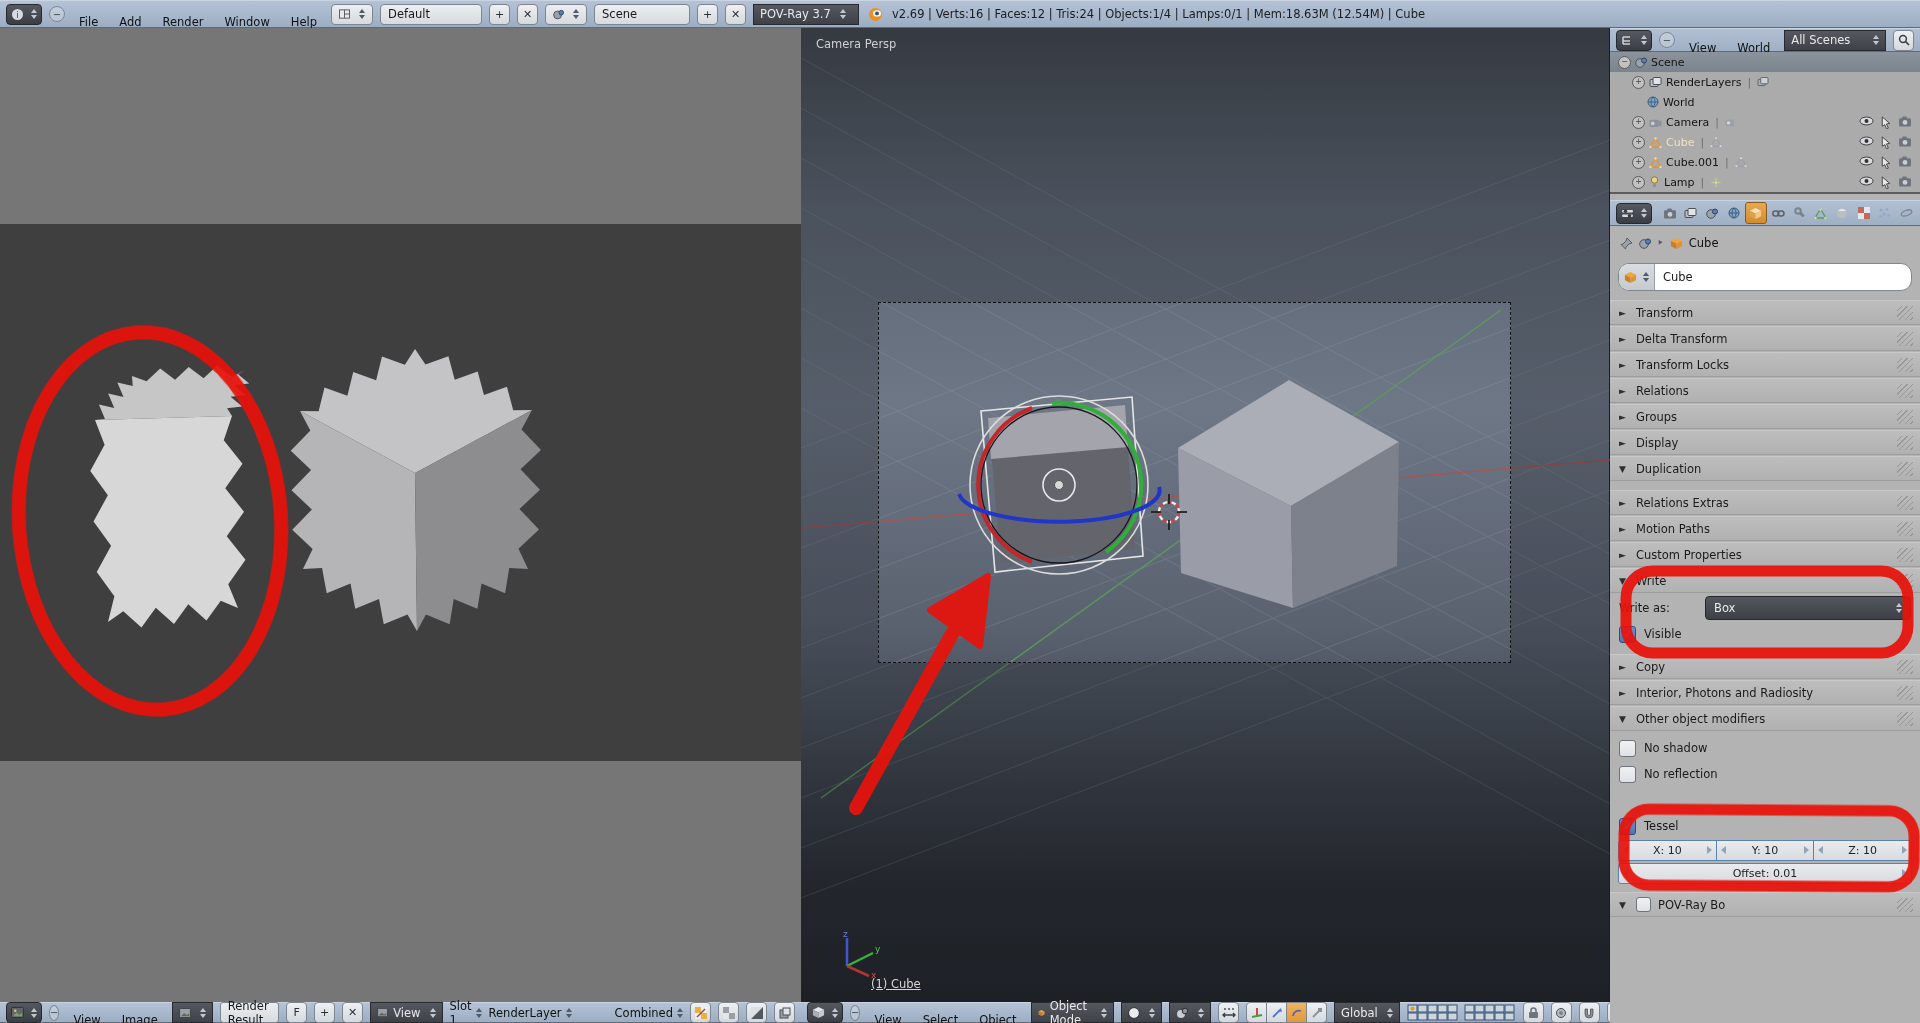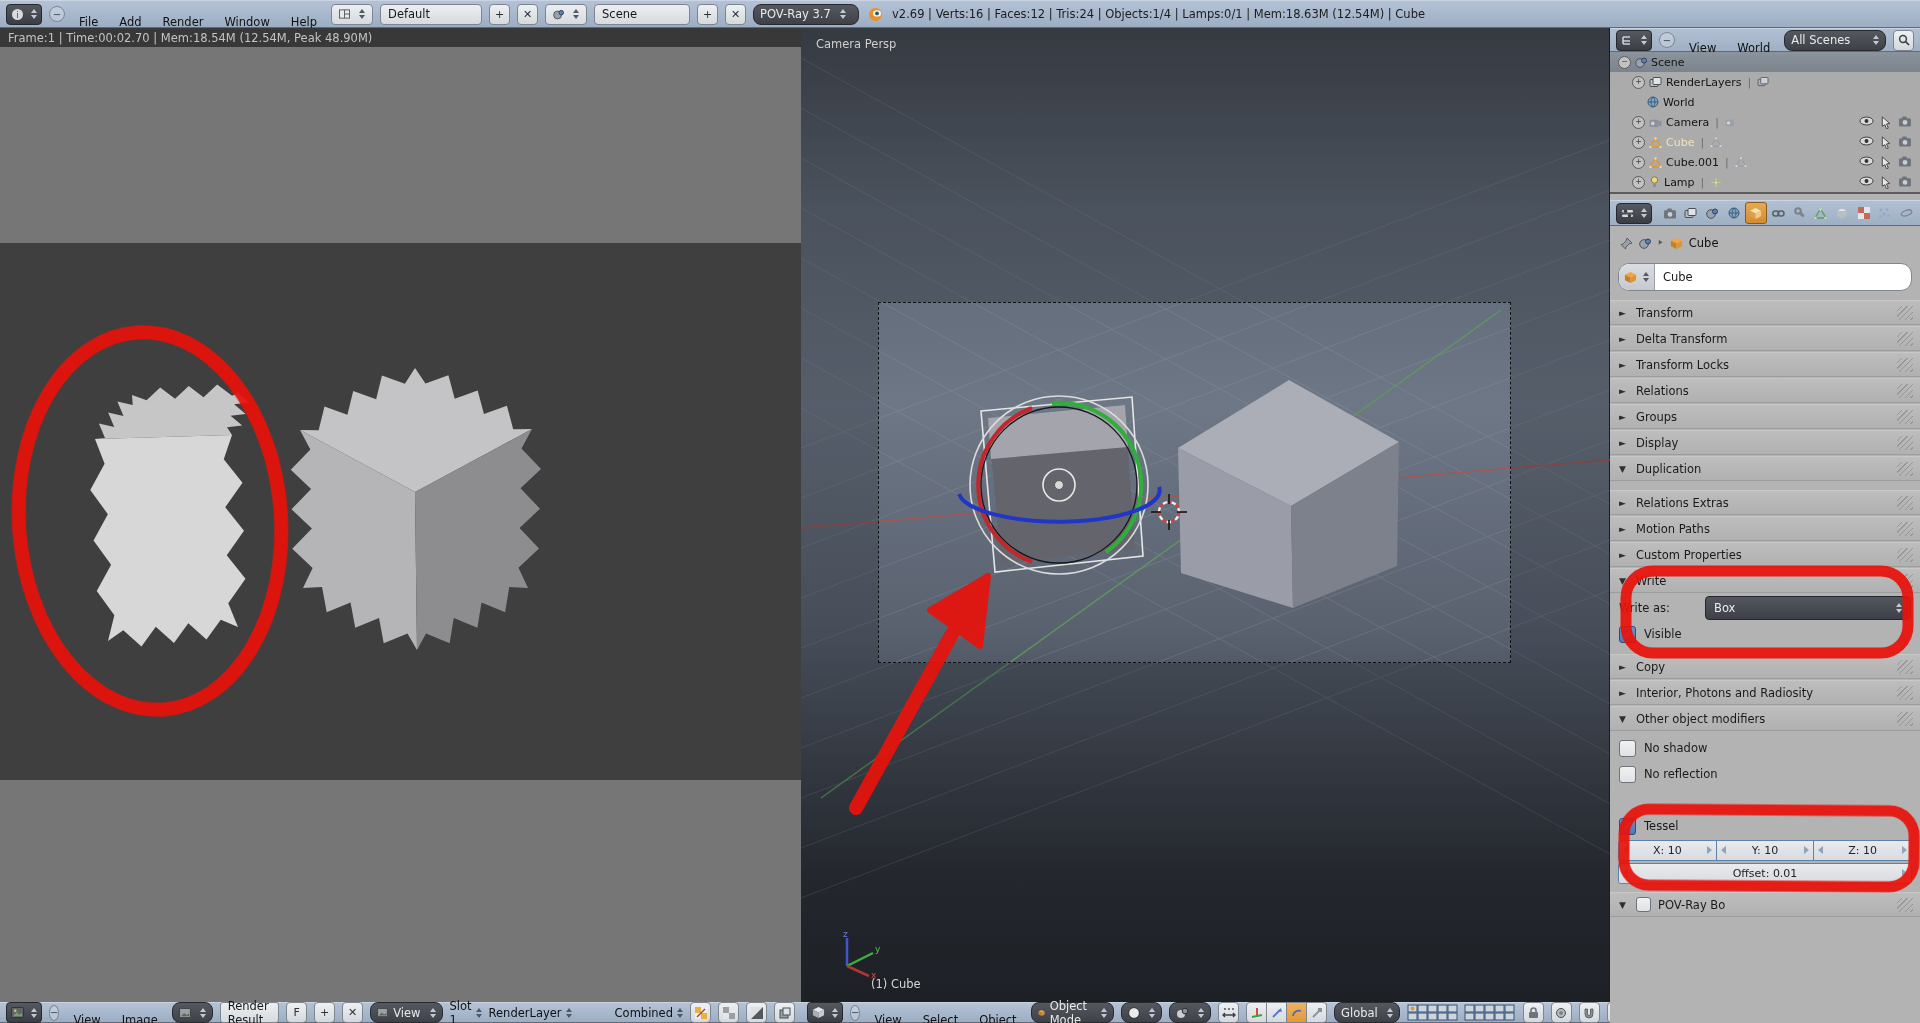--- a/index.html
+++ b/index.html
@@ -7,21 +7,21 @@
        font-family:"DejaVu Sans","Liberation Sans",sans-serif;font-size:12px;color:#111;
        background:#b3b3b3;}
   
   .bar{display:flex;align-items:center;gap:7px;background:linear-gradient(#b5c2d6,#9caec3);
        border-top:1px solid #c9d4e3;border-bottom:1px solid #5f6a78;box-sizing:border-box;
        padding:0 6px;font-size:11.5px;color:#101010;}
   .menu{padding:0 7px;cursor:default;margin-top:15px;}
   .minus-btn{width:14px;height:14px;border-radius:50%;border:1px solid #7d8794;display:flex;
        align-items:center;justify-content:center;font-size:10px;color:#39414c;background:rgba(255,255,255,.25);}
   .chip-dark{display:inline-flex;align-items:center;gap:5px;background:linear-gradient(#55595f,#3e4248);
-       color:#e9e9e9;border:1px solid #26292d;border-radius:8px;height:19px;padding:0 6px;}
+       color:#e9e9e9;border:1px solid #26292d;border-radius:0;height:19px;padding:0 6px;}
   .chip-light{display:inline-flex;align-items:center;gap:5px;background:linear-gradient(#eceef1,#d7dade);
        color:#18181a;border:1px solid #7d858f;border-radius:4px;height:19px;padding:0 7px;}
   .sq-btn{display:inline-flex;align-items:center;justify-content:center;height:19px;min-width:19px;
        background:linear-gradient(#eef0f2,#d5d9dd);border:1px solid #7d858f;border-radius:4px;color:#2c2f33;font-size:11px;}
   .ud{display:inline-flex;flex-direction:column;gap:2px;margin-left:4px;}
   .ud i{width:0;height:0;border-left:3.5px solid transparent;border-right:3.5px solid transparent;}
   .ud .u{border-bottom:4px solid #c2c9d4;}.ud .d{border-top:4px solid #c2c9d4;}
   .ud.dk .u{border-bottom-color:#4e5a68;}.ud.dk .d{border-top-color:#4e5a68;}
   .edbtn{display:inline-flex;align-items:center;gap:3px;background:linear-gradient(#56595f,#3a3e44);
        border:1px solid #25282c;border-radius:4px;height:19px;padding:0 4px;}
@@ -36,21 +36,21 @@
   #image-editor footer{margin-top:auto;height:21px;}
   
   #viewport3d{position:absolute;left:801px;top:28px;width:809px;height:995px;overflow:hidden;
       background:linear-gradient(180deg,#43474f 0%,#5e6774 18%,#6e7786 38%,#5a6270 60%,#2c2f36 85%,#212429 100%);
       box-shadow:inset -1px 0 0 #1d2024;}
   .scene{position:absolute;left:0;top:0;}
   .cam-frame{position:absolute;left:77px;top:274px;width:631px;height:359px;border:1.5px dashed #0e0f11;
       box-shadow:0 0 0 2000px rgba(14,16,20,.24);}
   .vp-label{position:absolute;left:15px;top:9px;color:#cfcfcf;font-size:11.5px;}
   .gizmo{position:absolute;left:28px;bottom:42px;}
-  .obj-info{position:absolute;left:70px;bottom:32px;color:#d6d6d6;font-size:11.5px;}
+  .obj-info{position:absolute;left:70px;bottom:32px;color:#d6d6d6;font-size:11.5px;text-decoration:underline;}
   #viewport3d footer{position:absolute;left:0;right:0;bottom:0;height:21px;}
   
   #right{position:absolute;left:1610px;top:28px;width:310px;height:995px;display:flex;flex-direction:column;}
   #outliner{background:#ababab;border-bottom:2px solid #5c5c5c;}
   #outliner .bar{background:linear-gradient(#b2bfd2,#9fb0c4);height:24px;}
   .orow{height:20px;display:flex;align-items:center;gap:4px;font-size:11px;padding-left:8px;color:#141414;}
   .orow.child{padding-left:22px;}
   .orow.sel{background:linear-gradient(#8b949d,#7b848d);}
   .oname-hl{color:#f2e2b8;}
   .pipe{color:#6f6f6f;margin:0 2px;}
@@ -159,21 +159,20 @@
     </span>
     <svg class="icx" width="19" height="15" viewBox="0 0 19 15">
       <circle cx="9.5" cy="7.5" r="6.5" fill="#ef8f22"></circle>
         <ellipse cx="11" cy="6.4" rx="4" ry="3.2" fill="#f4f4f4"></ellipse>
         <circle cx="11" cy="6.4" r="1.9" fill="#27557f"></circle>
     </svg>
     <span style="font-size:11.5px;color:#1c1c1c;">v2.69 | Verts:16 | Faces:12 | Tris:24 | Objects:1/4 | Lamps:0/1 | Mem:18.63M (12.54M) | Cube</span>
   </header>
 
   <section id="image-editor">
-    <div class="render-stats">Frame:1 | Time:00:02.70 | Mem:18.54M (12.54M, Peak 48.90M)</div>
     <div class="img-pad" style="height:196px"></div>
     <div class="img-dark" style="height:537px">
       <svg id="render-cubes" width="801" height="537" viewBox="0 0 801 537">
           <path d="M95,196 L104.98253460133843,195.00519955112551 L98.89246539866157,180.49480044887449 L114.23253460133843,184.00519955112551 L108.14246539866157,169.49480044887449 L123.48253460133843,173.00519955112551 L117.39246539866157,158.49480044887449 L132.73253460133844,162.00519955112551 L132,152 L146.56535299873659,157.24170697599507 L160.18464700126341,144.50829302400493 L175.06535299873659,155.74170697599507 L188.68464700126341,143.00829302400493 L203.56535299873659,154.24170697599507 L217.18464700126341,141.50829302400493 L232.06535299873659,152.74170697599507 L246,146 L237.553282836998,149.71186868952114 L249.196717163002,159.53813131047886 L234.053282836998,161.21186868952114 L245.696717163002,171.03813131047886 L230.553282836998,172.71186868952114 L242.196717163002,182.53813131047886 L227.053282836998,184.21186868952114 L232,192 L214.875,192.5 L197.75,193 L180.625,193.5 L163.5,194 L146.375,194.5 L129.25,195 L112.125,195.5 L95,196 Z" fill="#c6c6c6"></path>
           <path d="M95,196 L112.125,195.5 L129.25,195 L146.375,194.5 L163.5,194 L180.625,193.5 L197.75,193 L214.875,192.5 L232,192 L223.75439131521628,216.28111277139948 L242.49560868478372,239.71888722860052 L225.25439131521628,264.2811127713995 L243.99560868478372,287.7188872286005 L226.75439131521628,312.2811127713995 L245.49560868478372,335.7188872286005 L228.25439131521628,360.2811127713995 L238,384 L220.78634120252045,376.8017397376898 L206.46365879747955,396.4482602623102 L188.28634120252045,380.3017397376898 L173.96365879747955,399.9482602623102 L155.78634120252045,383.8017397376898 L141.46365879747955,403.4482602623102 L123.28634120252043,387.3017397376898 L108,398 L114.3584842820856,372.23621140758854 L96.7665157179144,348.01378859241146 L111.1084842820856,321.73621140758854 L93.5165157179144,297.51378859241146 L107.8584842820856,271.23621140758854 L90.2665157179144,247.01378859241146 L104.6084842820856,220.73621140758854 L95,196 Z" fill="#d7d7d7"></path>
           <path d="M415,125 L425.4642371905135,140.60547948704797 L448.4107628094865,132.26952051295203 L454.7142371905135,155.85547948704797 L477.6607628094865,147.51952051295203 L483.9642371905135,171.10547948704797 L506.9107628094865,162.76952051295203 L513.2142371905135,186.35547948704797 L532,186 L517.375,193.875 L502.75,201.75 L488.125,209.625 L473.5,217.5 L458.875,225.375 L444.25,233.25 L429.625,241.125 L415,249 L400.625,241.25 L386.25,233.5 L371.875,225.75 L357.5,218 L343.125,210.25 L328.75,202.5 L314.375,194.75 L300,187 L318.6460057856706,187.172026860518 L324.4789942143294,163.577973139482 L347.3960057856706,171.672026860518 L353.2289942143294,148.077973139482 L376.1460057856706,156.172026860518 L381.9789942143294,132.577973139482 L404.8960057856706,140.672026860518 L415,125 Z" fill="#c4c4c6"></path>
           <path d="M300,187 L314.375,194.75 L328.75,202.5 L343.125,210.25 L357.5,218 L371.875,225.75 L386.25,233.5 L400.625,241.25 L415,249 L415.25,268.75 L415.5,288.5 L415.75,308.25 L416,328 L416.25,347.75 L416.5,367.5 L416.75,387.25 L417,407 L407.52771946909985,390.46516097617126 L383.72228053090015,400.28483902382874 L379.02771946909985,374.96516097617126 L355.22228053090015,384.78483902382874 L350.52771946909985,359.46516097617126 L326.72228053090015,369.28483902382874 L322.02771946909985,343.96516097617126 L303,345 L312.6231978915185,325.06016079952815 L292.2518021084815,305.68983920047185 L311.8731978915185,285.56016079952815 L291.5018021084815,266.18983920047185 L311.1231978915185,246.06016079952812 L290.7518021084815,226.68983920047188 L310.3731978915185,206.56016079952812 L300,187 Z" fill="#b5b5b7"></path>
           <path d="M415,249 L429.625,241.125 L444.25,233.25 L458.875,225.375 L473.5,217.5 L488.125,209.625 L502.75,201.75 L517.375,193.875 L532,186 L521.5031629305341,205.62350724353544 L540.9968370694659,226.00149275646456 L520.5031629305341,245.37350724353544 L539.9968370694659,265.75149275646453 L519.5031629305341,285.12350724353547 L538.9968370694659,305.50149275646453 L518.5031629305341,324.87350724353547 L528,345 L509.24854933271916,344.01958025696496 L505.12645066728084,369.23041974303504 L481.49854933271916,359.51958025696496 L477.37645066728084,384.73041974303504 L453.74854933271916,375.01958025696496 L449.62645066728084,400.23041974303504 L425.99854933271916,390.51958025696496 L417,407 L416.75,387.25 L416.5,367.5 L416.25,347.75 L416,328 L415.75,308.25 L415.5,288.5 L415.25,268.75 L415,249 Z" fill="#8d8d8f"></path>
         </svg>
     </div>

